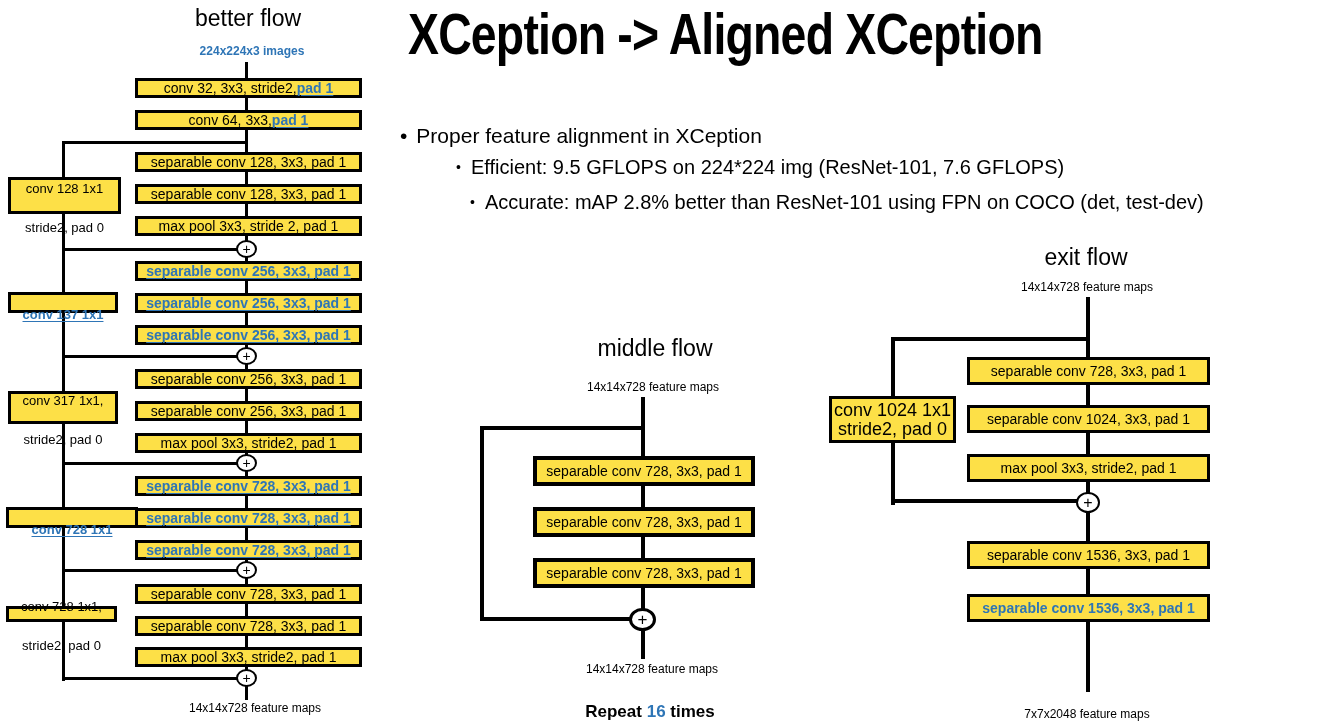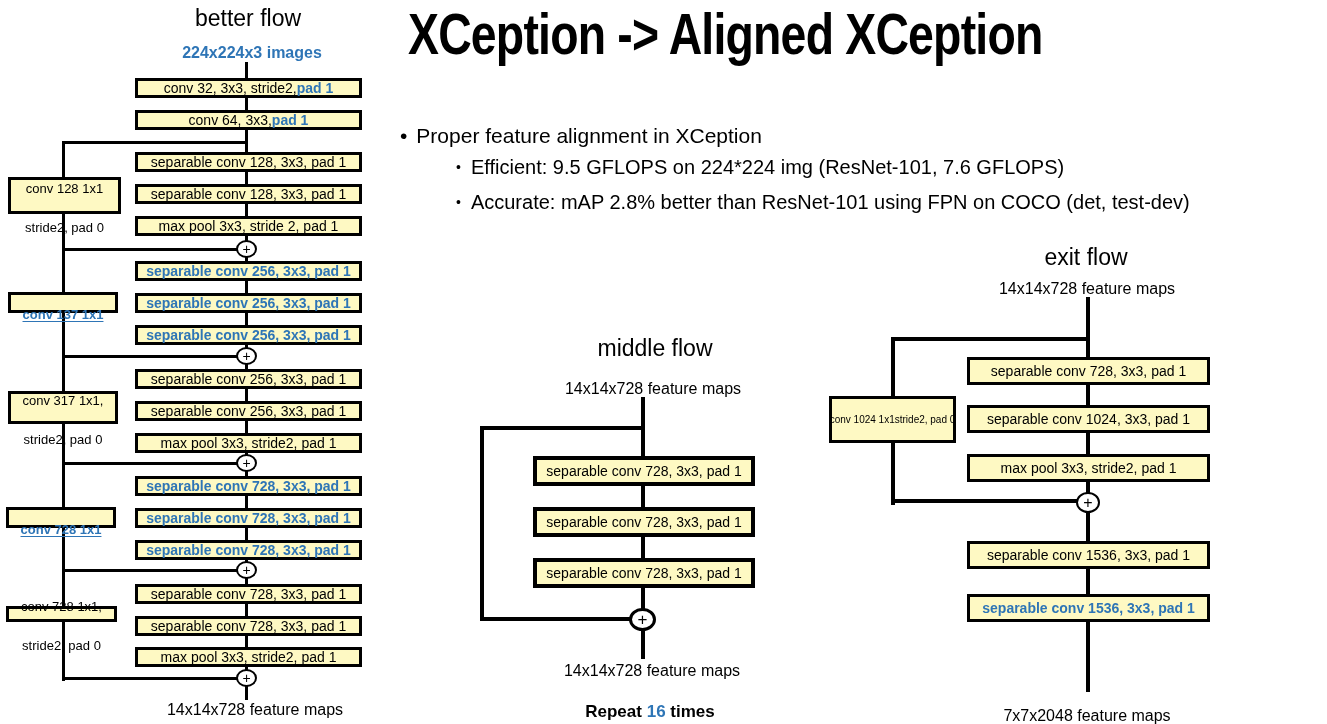--- a/index.html
+++ b/index.html
@@ -1,55 +1,55 @@
 <!DOCTYPE html>
 <html><head>
 <meta charset="utf-8">
 <style>
   html,body{margin:0;padding:0;background:#fff;}
   #stage{position:relative;width:1327px;height:724px;background:#ffffff;overflow:hidden;
          font-family:"Liberation Sans",sans-serif;color:#000;}
   .ln{position:absolute;background:#000;}
   .ctr{position:absolute;transform:translateX(-50%);white-space:nowrap;}
   .flow-title{font-size:23px;}
-  .flow-label{font-size:16px;}
+  .flow-label{font-size:12px;}
   .blue{color:#2e75b6;font-weight:bold;}
   .blue-label{color:#2e75b6;font-weight:bold;}
-  .box{position:absolute;background:#fef9c3;border:3px solid #000;box-sizing:border-box;
+  .box{position:absolute;background:#fde047;border:3px solid #000;box-sizing:border-box;
        display:flex;align-items:center;justify-content:center;text-align:center;white-space:nowrap;}
   .ebox{left:135px;width:227px;height:20px;font-size:14px;line-height:14px;}
-  .ebox .blue{text-decoration-thickness:1px;text-underline-offset:2px;}
+  .ebox .blue{text-decoration:underline;text-decoration-thickness:1px;text-underline-offset:2px;}
   .mbox{left:533px;width:222px;height:30px;border-width:4px;font-size:14px;}
   .xbox{left:967px;width:243px;height:28px;font-size:14px;}
   .xbox .blue{text-decoration:none;}
   .sbox{flex-direction:column;font-size:13px;line-height:15px;}
   .sbox span{display:block;margin-top:24px;}
   .sbox .blue{text-decoration:underline;text-decoration-thickness:1px;text-underline-offset:2px;}
-  .xsbox{flex-direction:row;font-size:10px;line-height:19px;}
+  .xsbox{flex-direction:column;font-size:18px;line-height:19px;}
   .plus{position:absolute;background:#fff;border:2px solid #000;border-radius:50%;box-sizing:border-box;
         display:flex;align-items:center;justify-content:center;font-size:14px;line-height:1;}
   #slideTitle{position:absolute;left:408px;top:4px;font-size:58px;font-weight:bold;line-height:1.05;
               transform:scaleX(0.80);transform-origin:left top;white-space:nowrap;letter-spacing:-1px;}
   .bullet{position:absolute;white-space:nowrap;}
   .bullet .mark{margin-right:9px;}
   .l1{font-size:21px;margin-top:9px;}
   .l2{font-size:20px;}
   .l2 .mark{font-size:14px;vertical-align:2px;margin-right:10px;}
   .repeat{position:absolute;transform:translateX(-50%);font-size:17px;font-weight:bold;white-space:pre;}
 </style>
 </head>
 <body>
 
 <div id="stage">
 
   <div id="slideTitle">XCeption -&gt; Aligned XCeption</div>
 
   <div class="bullet l1" style="left:400px;top:115px"><span class="mark">•</span><span>Proper feature alignment in XCeption</span></div>
   <div class="bullet l2" style="left:456px;top:156px"><span class="mark">•</span><span>Efficient: 9.5 GFLOPS on 224*224 img (ResNet-101, 7.6 GFLOPS)</span></div>
-  <div class="bullet l2" style="left:456px;top:191px"><span class="mark">•</span><span>Accurate: mAP 2.8% better than ResNet-101 using FPN on COCO (det, test-dev)</span></div>
+  <div class="bullet l2" style="left:470px;top:191px"><span class="mark">•</span><span>Accurate: mAP 2.8% better than ResNet-101 using FPN on COCO (det, test-dev)</span></div>
 
   <div class="ctr flow-title" style="left:248px;top:5px">better flow</div>
   <div class="ctr flow-label blue-label" style="left:252px;top:44px">224x224x3 images</div>
 
   <div class="ln" style="left:245px;top:62px;width:3px;height:638px"></div>
   <div class="ln" style="left:62px;top:141px;width:186px;height:3px"></div>
   <div class="ln" style="left:62px;top:141px;width:3px;height:540px"></div>
   <div class="ln" style="left:64px;top:248px;width:178px;height:3px"></div>
   <div class="ln" style="left:64px;top:355px;width:178px;height:3px"></div>
   <div class="ln" style="left:64px;top:462px;width:178px;height:3px"></div>
@@ -114,21 +114,21 @@
       <span>conv 128 1x1</span>
       <span>stride2, pad 0</span>
     </div>
   <div class="box sbox" style="left:8px;top:292px;width:110px;height:21px">
       <span class="blue">conv 137 1x1</span>
     </div>
   <div class="box sbox" style="left:8px;top:391px;width:110px;height:33px">
       <span>conv 317 1x1,</span>
       <span>stride2, pad 0</span>
     </div>
-  <div class="box sbox" style="left:6px;top:507px;width:110px;height:21px">
+  <div class="box sbox" style="left:6px;top:507px;width:132px;height:21px">
       <span class="blue">conv 728 1x1</span>
     </div>
   <div class="box sbox" style="left:6px;top:606px;width:111px;height:16px">
       <span>conv 728 1x1,</span>
       <span>stride2, pad 0</span>
     </div>
 
   <div class="plus" style="left:236px;top:240px;width:21px;height:18px">+</div>
   <div class="plus" style="left:236px;top:347px;width:21px;height:18px">+</div>
   <div class="plus" style="left:236px;top:454px;width:21px;height:18px">+</div>

